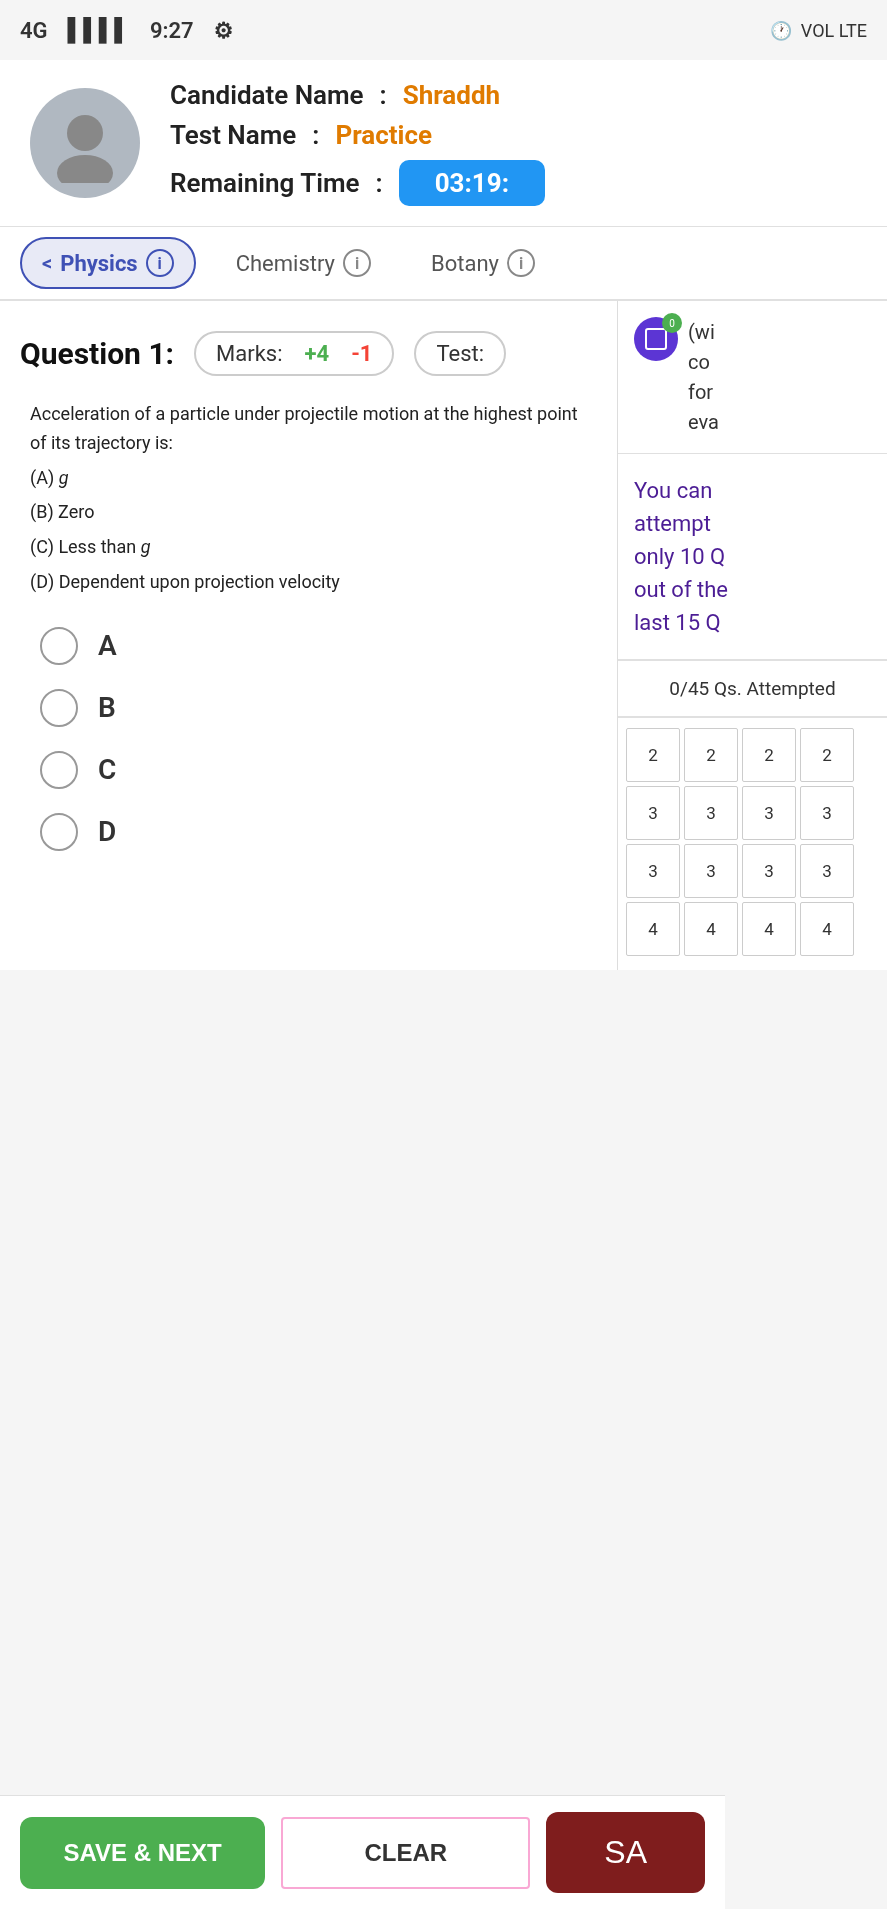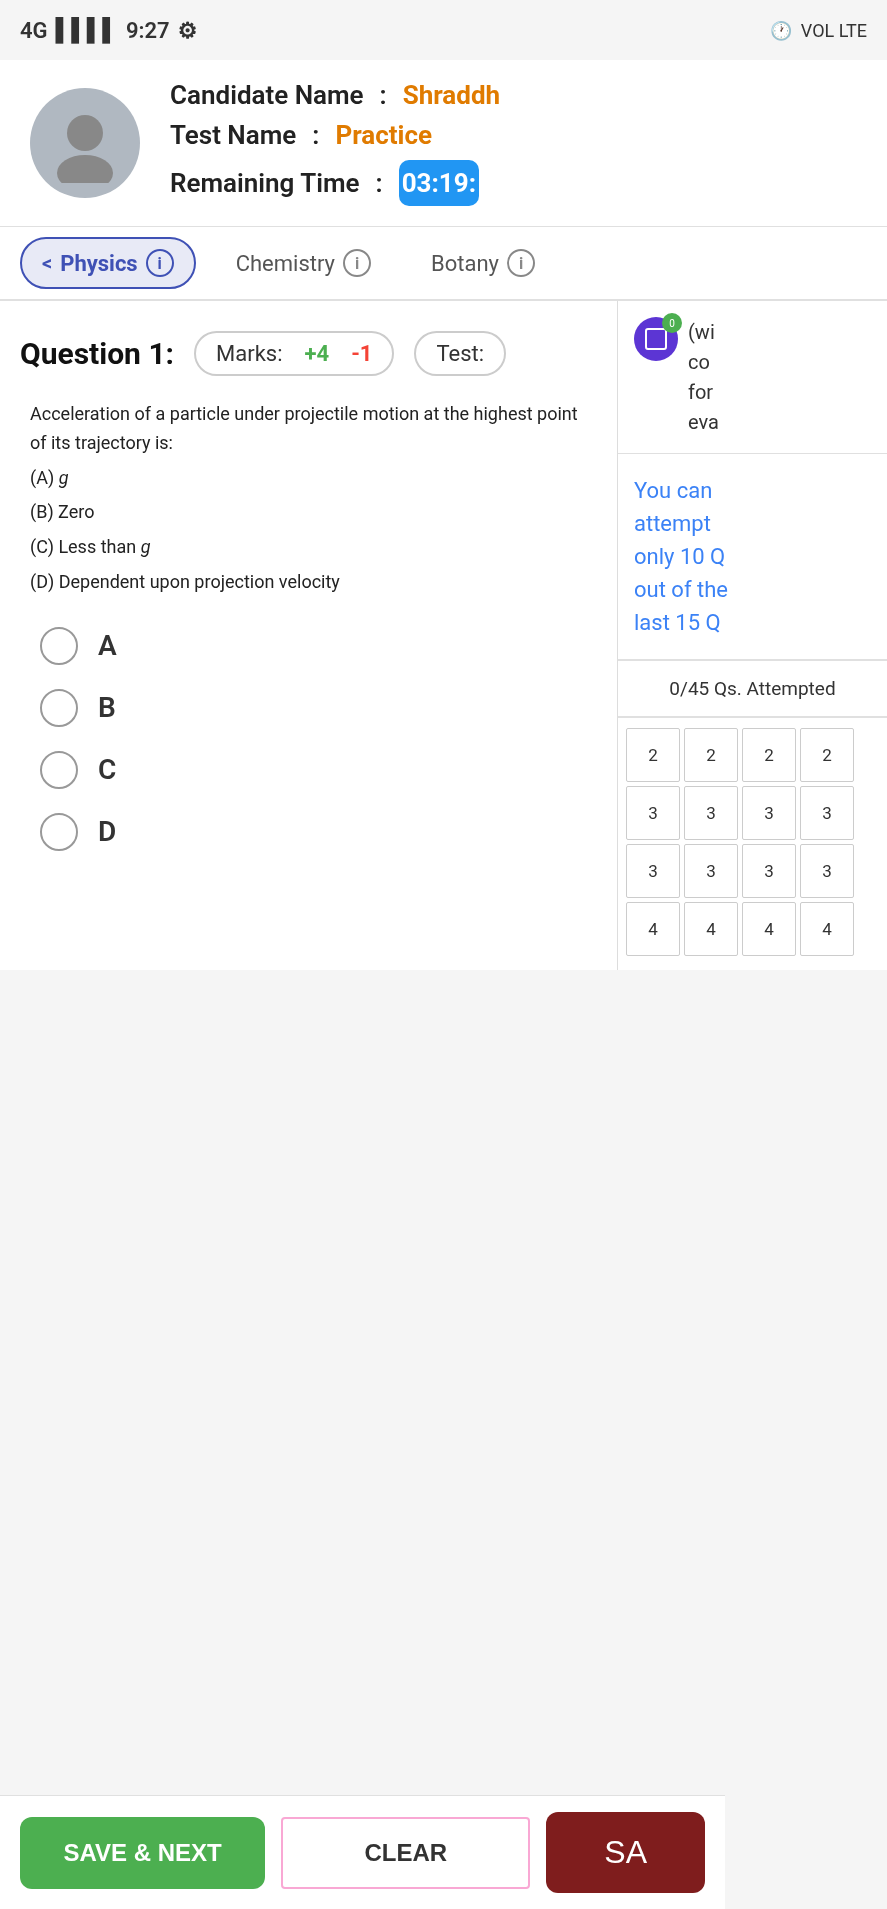--- a/index.html
+++ b/index.html
@@ -18,21 +18,21 @@
       background: #f5f5f5;
       height: 60px;
       display: flex;
       align-items: center;
       justify-content: space-between;
       padding: 0 20px;
     }
     .status-left {
       display: flex;
       align-items: center;
-      gap: 8px;
+      gap: 20px;
       font-size: 22px;
       font-weight: 600;
       color: #333;
     }
     .status-right {
       display: flex;
       align-items: center;
       gap: 8px;
       font-size: 18px;
       color: #333;
@@ -79,21 +79,21 @@
     }
     .header-value {
       color: #e07b00;
       font-weight: 700;
     }
     .timer-badge {
       background: #2196F3;
       color: #fff;
       font-size: 26px;
       font-weight: 700;
-      padding: 8px 3px;
+      padding: 8px 36px;
       border-radius: 10px;
     }
 
     
     .subject-tabs {
       background: #fff;
       display: flex;
       align-items: center;
       padding: 10px 20px;
       gap: 20px;
@@ -290,21 +290,21 @@
     .notif-text {
       font-size: 20px;
       color: #333;
       line-height: 1.5;
     }
 
     
     .sidebar-info {
       padding: 20px 16px;
       font-size: 22px;
-      color: #3b82f6;
+      color: #4c1d95;
       line-height: 1.5;
       border-bottom: 1px solid #e0e0e0;
     }
 
     
     .progress-row {
       padding: 16px 16px;
       font-size: 19px;
       color: #333;
       border-bottom: 1px solid #e0e0e0;

